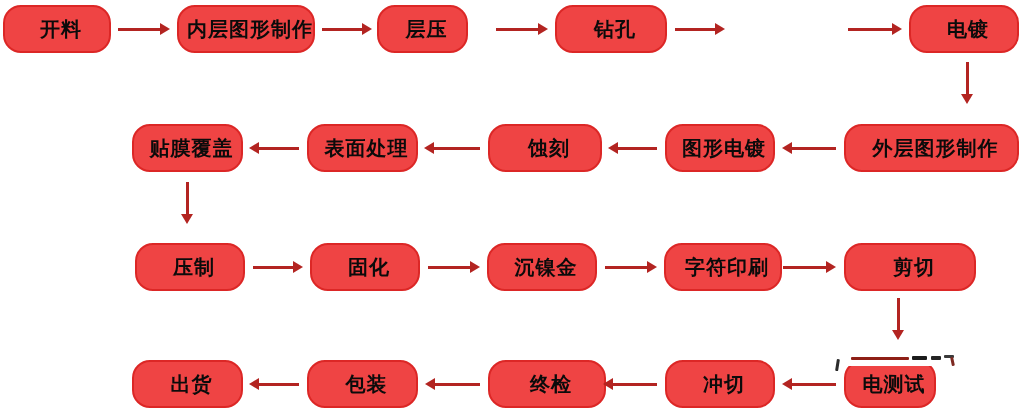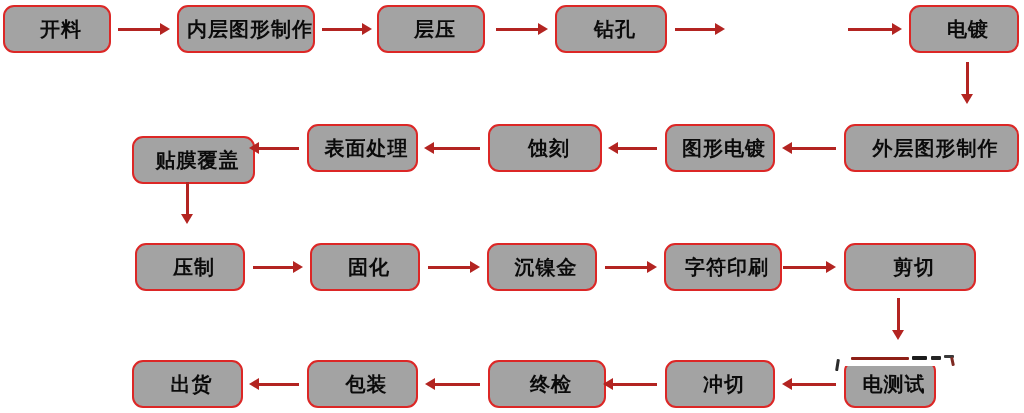--- a/index.html
+++ b/index.html
@@ -8,22 +8,22 @@
     width:1024px;height:413px;
     background:#ffffff;
     font-family:"DejaVu Sans","Liberation Sans",sans-serif;
     overflow:hidden;
   }
   .node{
     position:absolute;
     height:48px;
     box-sizing:border-box;
     border:2.5px solid #dc2726;
-    border-radius:11px;
-    background:#a3a3a3;
+    border-radius:18px;
+    background:#ef4444;
     display:flex;align-items:center;justify-content:center;
     font-weight:bold;
     font-size:20px;
     color:#0b0b0b;
     letter-spacing:1px;
     white-space:nowrap;
     z-index:1;
     padding-left:8px;
   }
   .ar{position:absolute;background:#b32421;z-index:1;}
@@ -57,36 +57,36 @@
   .wm-d5{left:836px;top:359px;width:2.5px;height:12px;background:#2b2b2b;transform:rotate(9deg);}
   .wm-d6{left:951px;top:357px;width:2.5px;height:9px;background:#7e2a22;transform:rotate(-12deg);}
 </style>
 </head>
 <body>
 
 <div id="canvas">
 
   <div class="node" style="left:3px;top:5px;width:108px">开料</div>
   <div class="node" style="left:177px;top:5px;width:138px">内层图形制作</div>
-  <div class="node" style="left:377px;top:5px;width:108px">层压</div>
+  <div class="node" style="left:377px;top:5px;width:91px">层压</div>
   <div class="node" style="left:555px;top:5px;width:112px">钻孔</div>
   <div class="node" style="left:909px;top:5px;width:110px">电镀</div>
 
   <div class="ar ar-h right" style="left:118px;top:28px;width:42px"></div>
   <div class="ar ar-h right" style="left:322px;top:28px;width:40px"></div>
   <div class="ar ar-h right" style="left:496px;top:28px;width:42px"></div>
   <div class="ar ar-h right" style="left:675px;top:28px;width:40px"></div>
   <div class="ar ar-h right" style="left:848px;top:28px;width:44px"></div>
   <div class="ar ar-v" style="left:966px;top:62px;height:32px"></div>
 
   <div class="node" style="left:844px;top:124px;width:175px">外层图形制作</div>
   <div class="node" style="left:665px;top:124px;width:110px">图形电镀</div>
   <div class="node" style="left:488px;top:124px;width:114px">蚀刻</div>
   <div class="node" style="left:307px;top:124px;width:111px">表面处理</div>
-  <div class="node" style="left:132px;top:136px;width:123px">贴膜覆盖</div>
+  <div class="node" style="left:132px;top:124px;width:111px">贴膜覆盖</div>
 
   <div class="ar ar-h left" style="left:792px;top:147px;width:44px"></div>
   <div class="ar ar-h left" style="left:618px;top:147px;width:39px"></div>
   <div class="ar ar-h left" style="left:434px;top:147px;width:46px"></div>
   <div class="ar ar-h left" style="left:259px;top:147px;width:40px"></div>
   <div class="ar ar-v" style="left:186px;top:182px;height:32px"></div>
 
   <div class="node" style="left:135px;top:243px;width:110px">压制</div>
   <div class="node" style="left:310px;top:243px;width:110px">固化</div>
   <div class="node" style="left:487px;top:243px;width:110px">沉镍金</div>

